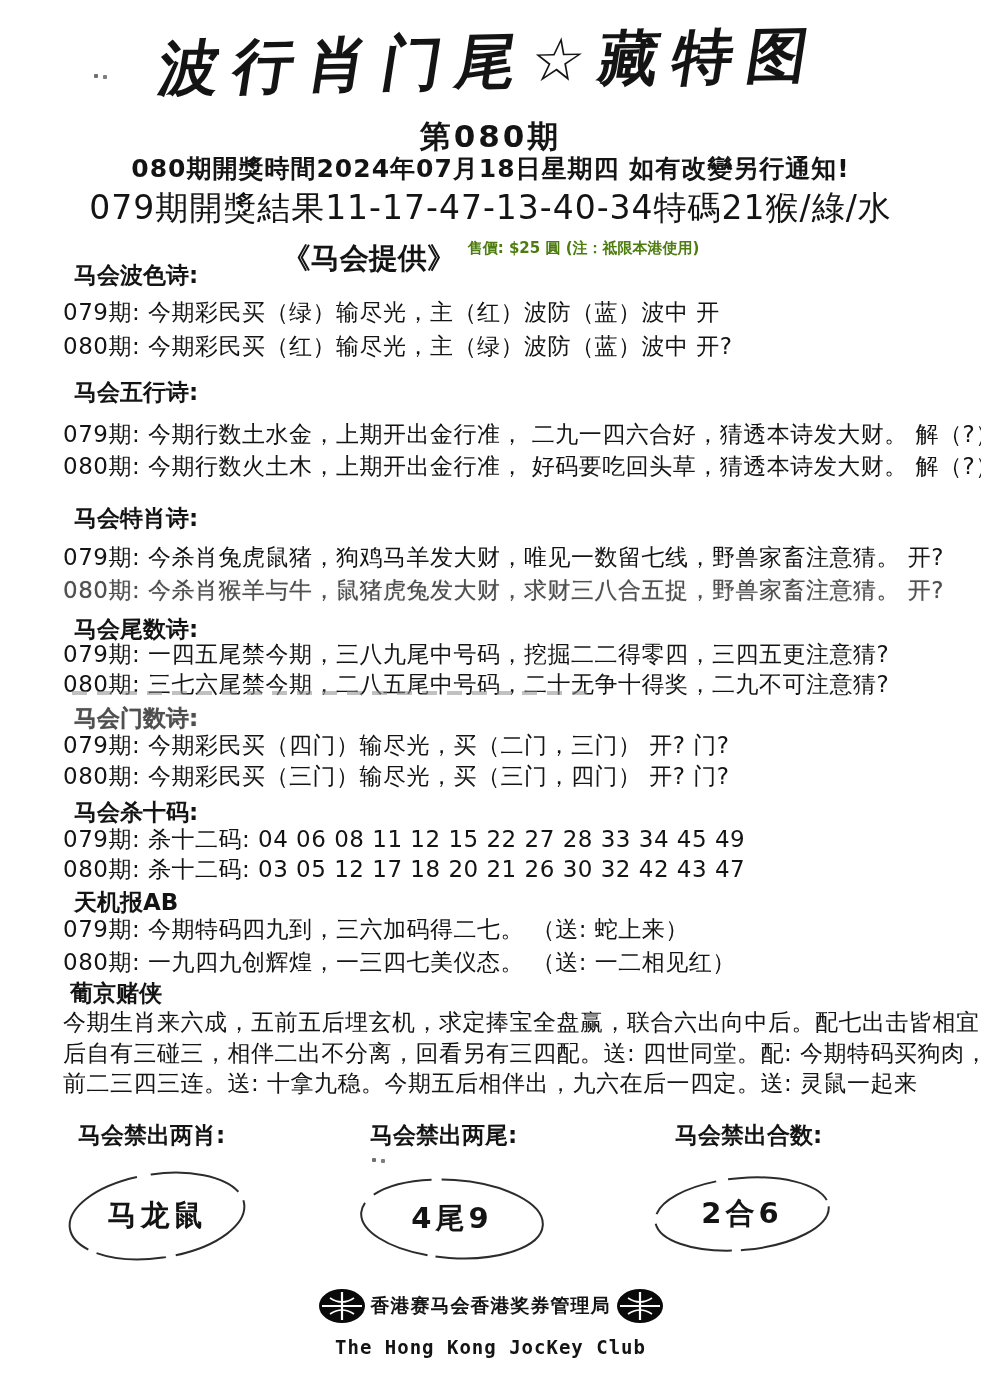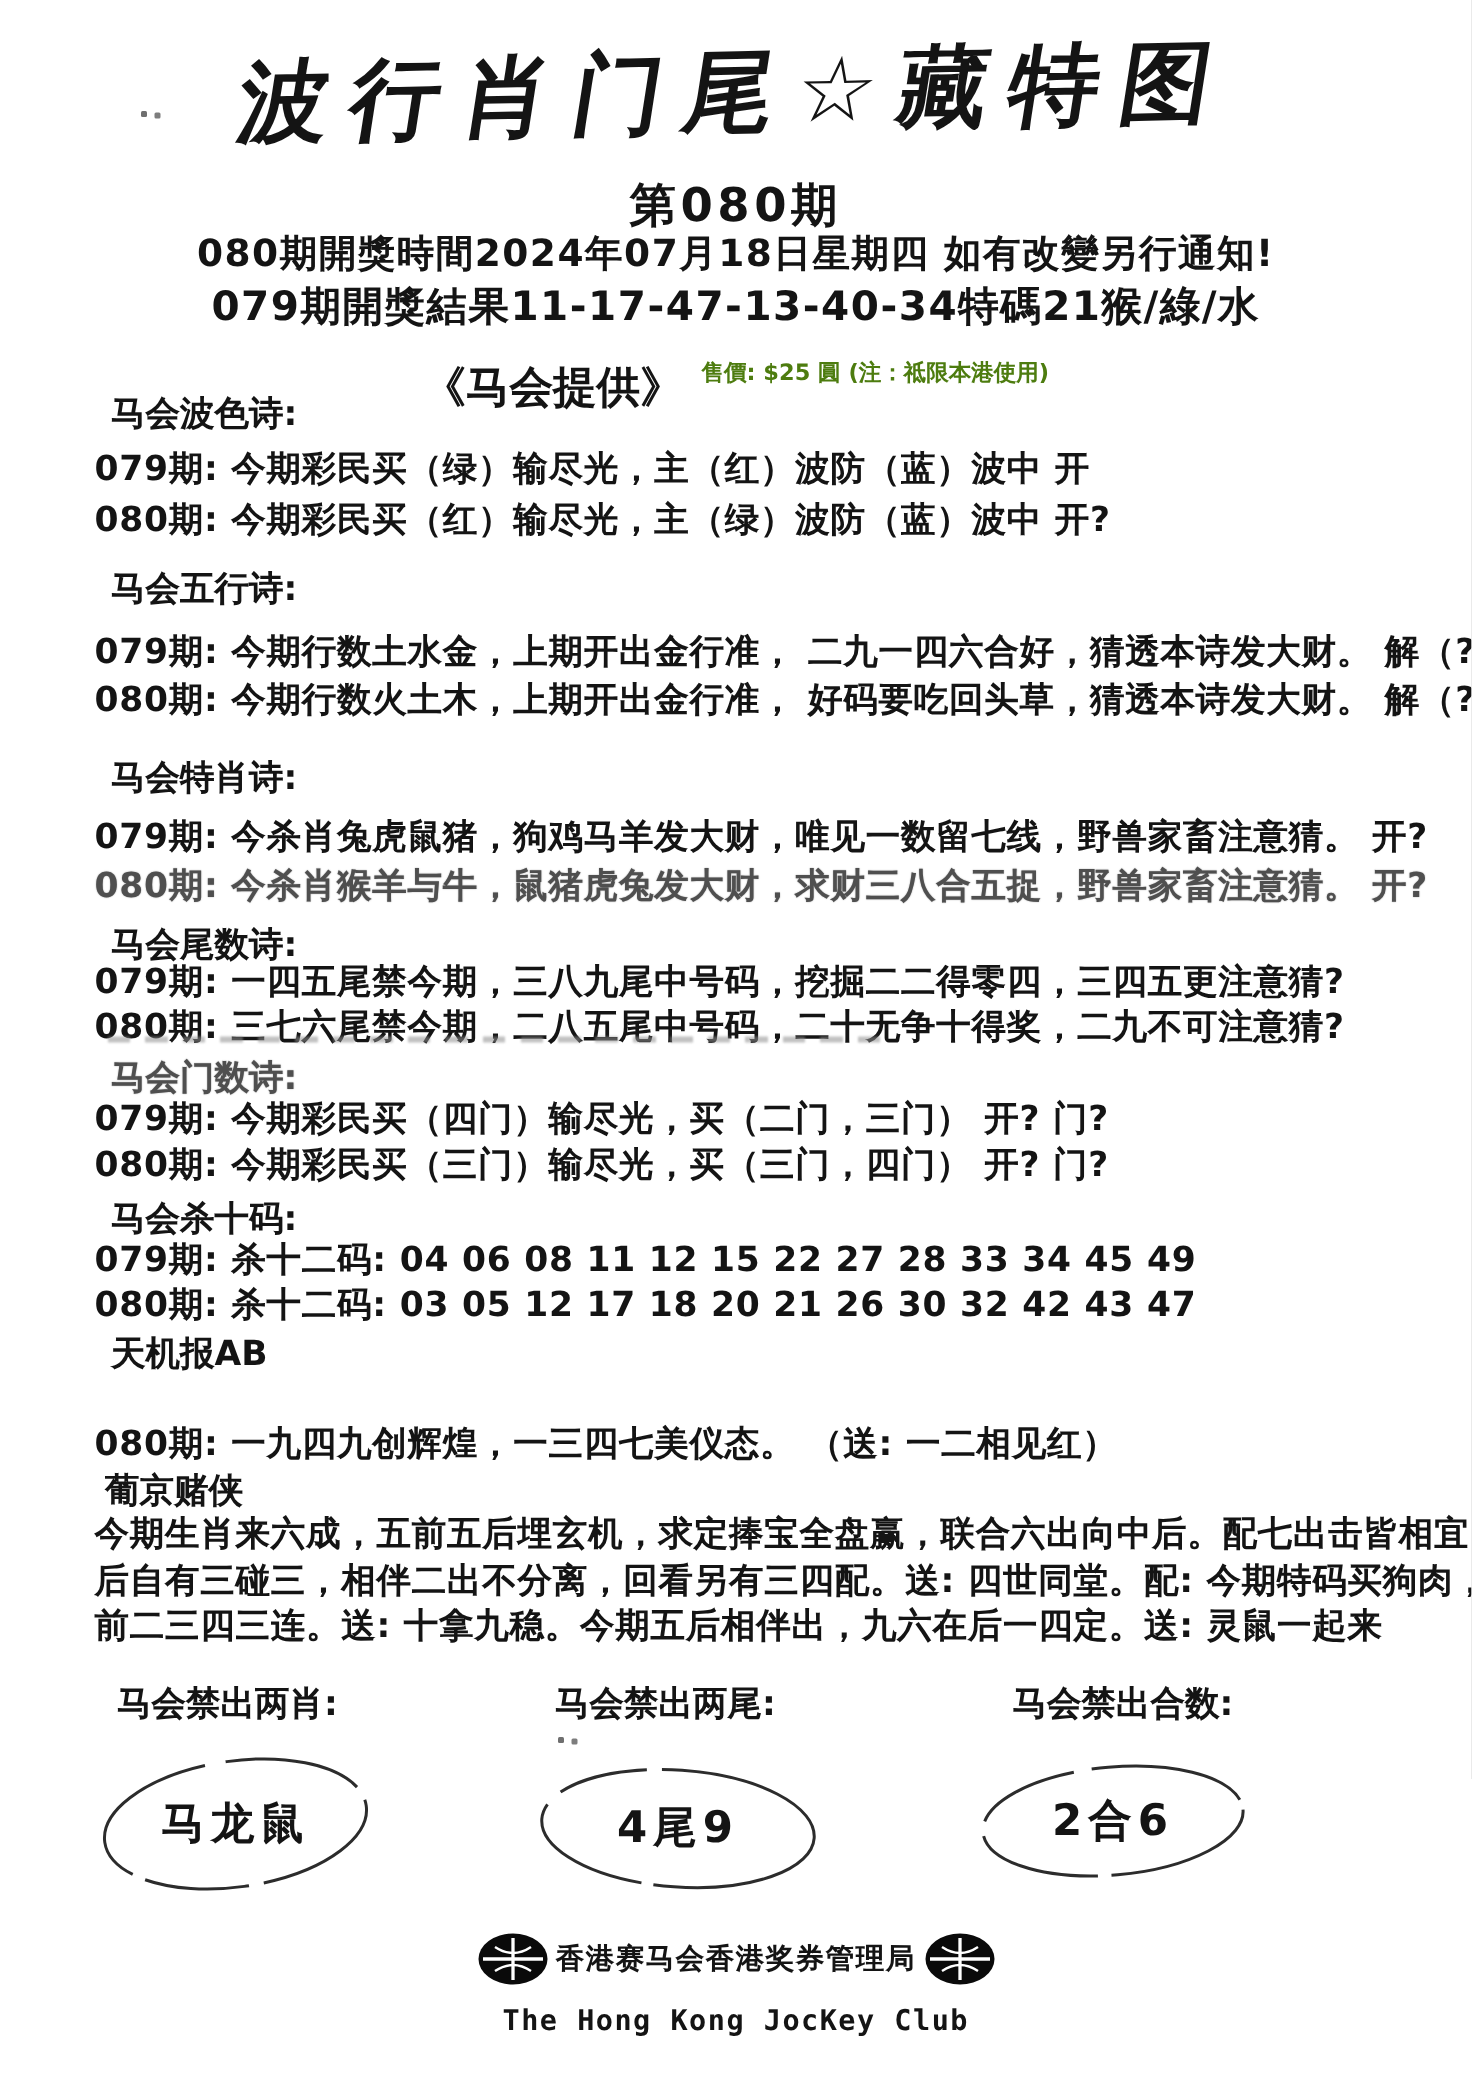--- a/index.html
+++ b/index.html
@@ -19,31 +19,31 @@
   .main-title{
     top:22px;
     font-size:60px;
     font-weight:bold;
     letter-spacing:14px;
     transform:skewX(-10deg) rotate(-1.2deg);
     white-space:nowrap;
   }
   .issue{top:116px;font-size:31px;font-weight:bold;letter-spacing:3px;}
   .notice{top:152px;font-size:25px;font-weight:bold;letter-spacing:1px;}
-  .prev-result{top:186px;font-size:27px;font-weight:bold;letter-spacing:1px;}
+  .prev-result{top:186px;font-size:33px;font-weight:normal;letter-spacing:1px;}
   .provider-row{
     top:210px;left:0;width:100%;
     display:flex;justify-content:center;align-items:flex-start;gap:12px;margin-top:29px;
   }
   .provider-name{font-size:29px;font-weight:bold;}
   .price-note{font-size:15px;font-weight:bold;padding-bottom:5px;color:#4d7c0f;}
 
   
   .sec-heading{left:74px;font-size:23px;font-weight:bold;white-space:nowrap;}
-  .poem-row{left:63px;font-size:23px;font-weight:bold;white-space:nowrap;letter-spacing:0.5px;}
+  .poem-row{left:63px;font-size:23px;font-weight:normal;white-space:nowrap;letter-spacing:0.5px;}
   .faded{color:#4f4f4f;text-shadow:0 0 1px #9a9a9a;}
 
   .ghost-line{
     top:691px;left:72px;width:520px;height:4px;
     background:repeating-linear-gradient(90deg,#8f8f8f 0 15px,transparent 15px 25px);
     opacity:.55;filter:blur(.6px);
   }
   .dot-art{width:4px;height:4px;background:#6f6f6f;border-radius:1px;box-shadow:9px 1px 0 #7d7d7d;}
   .art-title{left:94px;top:74px;}
   .art-oval{left:372px;top:1158px;}
@@ -108,20 +108,21 @@
 
   <div class="abs sec-heading faded" style="top:703px">马会门数诗:</div>
   <div class="abs poem-row" style="top:730px">079期: 今期彩民买（四门）输尽光，买（二门，三门） 开? 门?</div>
   <div class="abs poem-row" style="top:761px">080期: 今期彩民买（三门）输尽光，买（三门，四门） 开? 门?</div>
 
   <div class="abs sec-heading" style="top:797px">马会杀十码:</div>
   <div class="abs poem-row" style="top:824px">079期: 杀十二码: 04 06 08 11 12 15 22 27 28 33 34 45 49</div>
   <div class="abs poem-row" style="top:854px">080期: 杀十二码: 03 05 12 17 18 20 21 26 30 32 42 43 47</div>
 
   <div class="abs sec-heading" style="top:887px">天机报AB</div>
+  <div class="abs poem-row" style="top:914px">079期: 今期特码四九到，三六加码得二七。 （送: 蛇上来）</div>
   <div class="abs poem-row" style="top:947px">080期: 一九四九创辉煌，一三四七美仪态。 （送: 一二相见红）</div>
 
   <div class="abs sec-heading" style="top:978px;left:70px">葡京赌侠</div>
   <div class="abs poem-row" style="top:1007px">今期生肖来六成，五前五后埋玄机，求定捧宝全盘赢，联合六出向中后。配七出击皆相宜，九</div>
   <div class="abs poem-row" style="top:1038px">后自有三碰三，相伴二出不分离，回看另有三四配。送: 四世同堂。配: 今期特码买狗肉，看</div>
   <div class="abs poem-row" style="top:1068px">前二三四三连。送: 十拿九稳。今期五后相伴出，九六在后一四定。送: 灵鼠一起来</div>
 
   <div class="abs ban-heading ban-h-1">马会禁出两肖:</div>
   <div class="abs ban-heading ban-h-2">马会禁出两尾:</div>
   <div class="abs ban-heading ban-h-3">马会禁出合数:</div>

